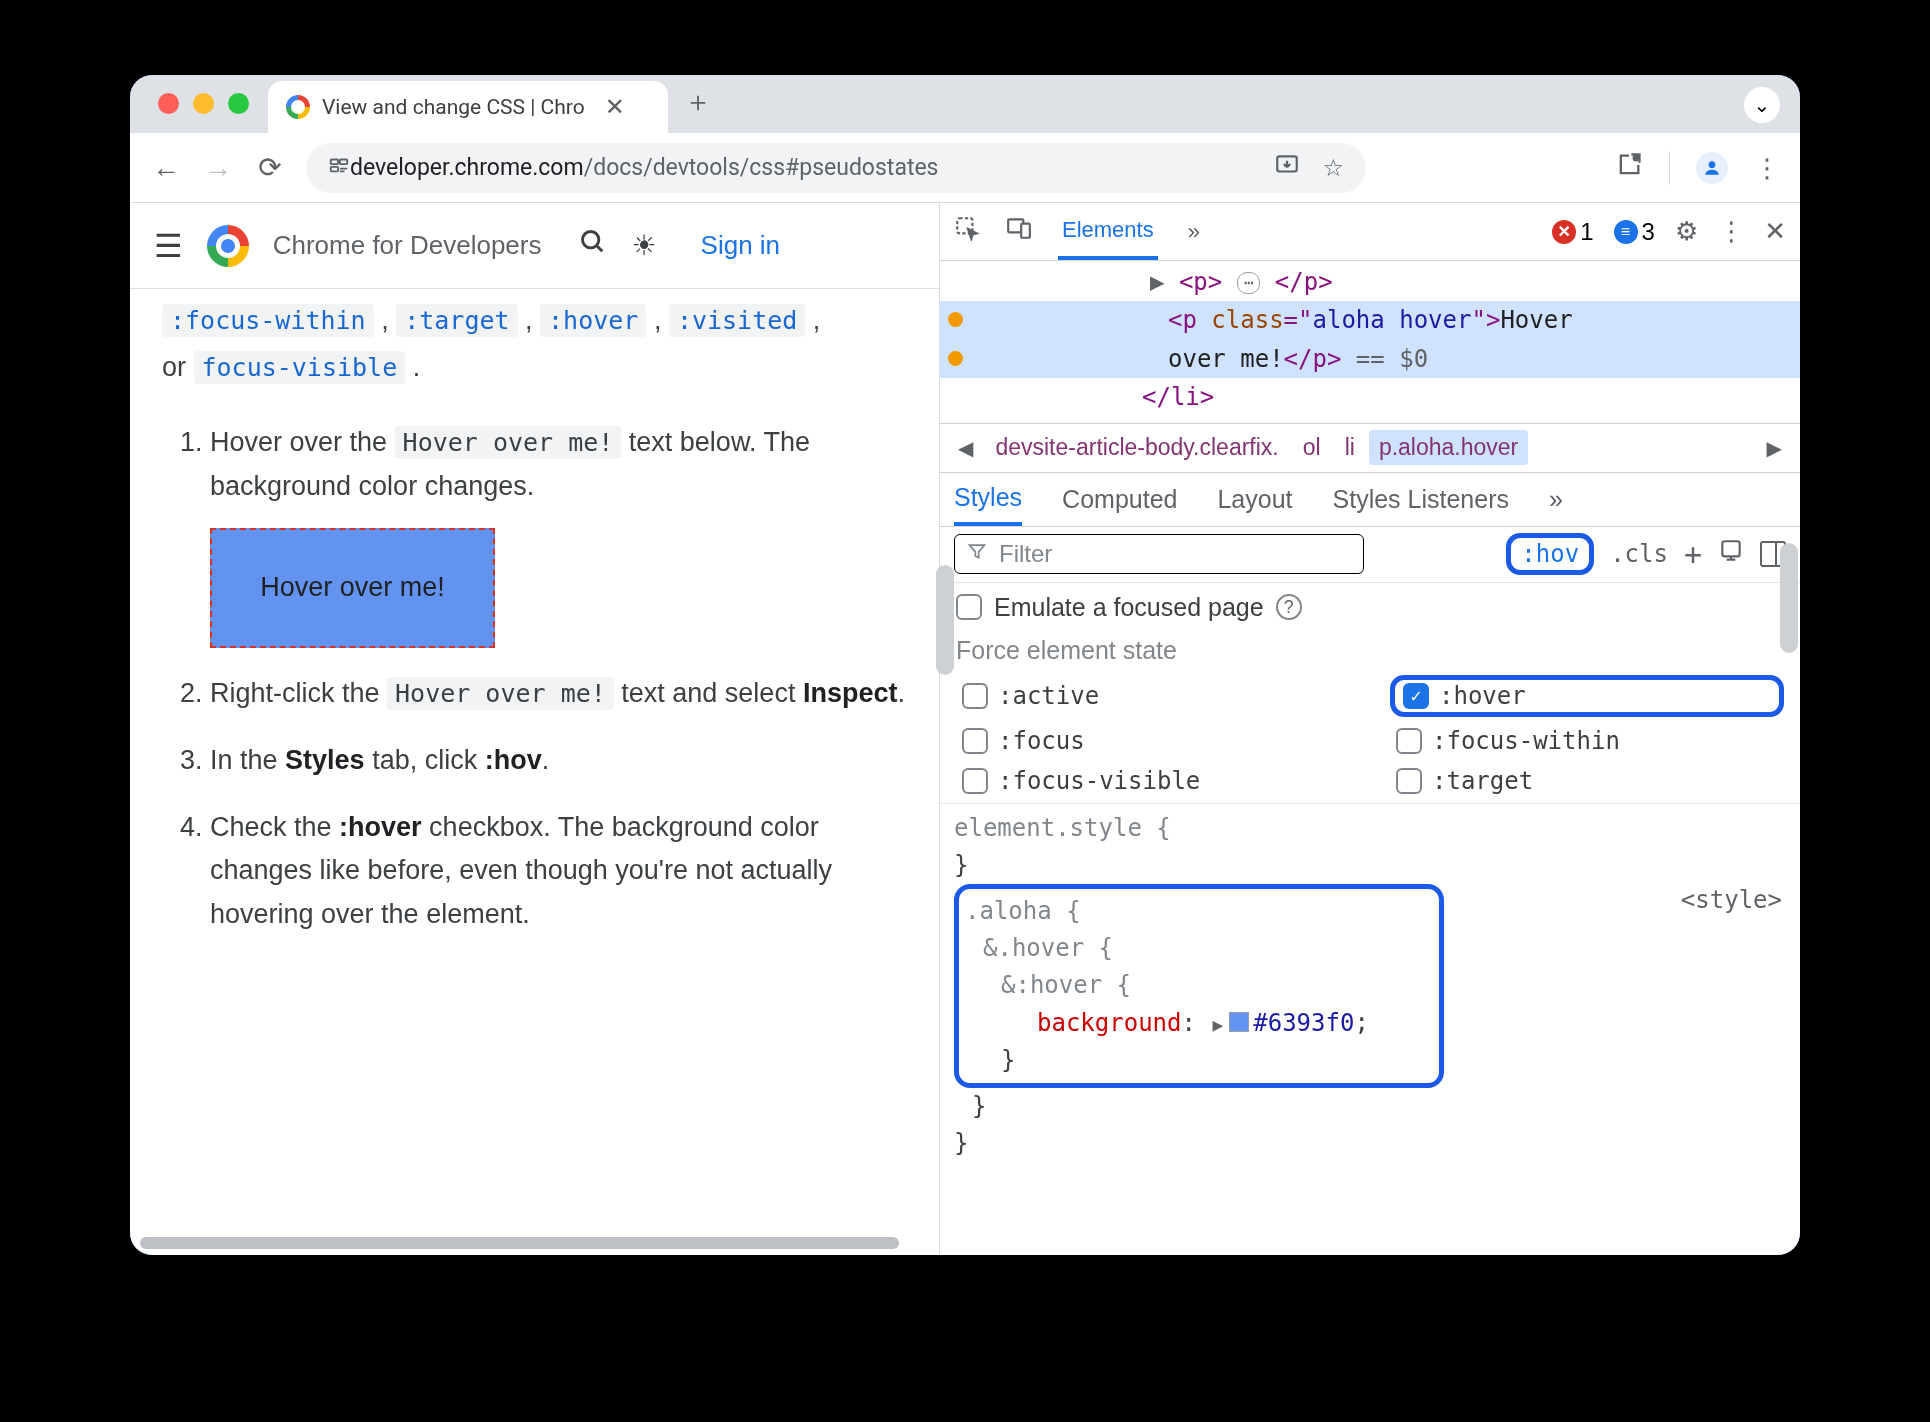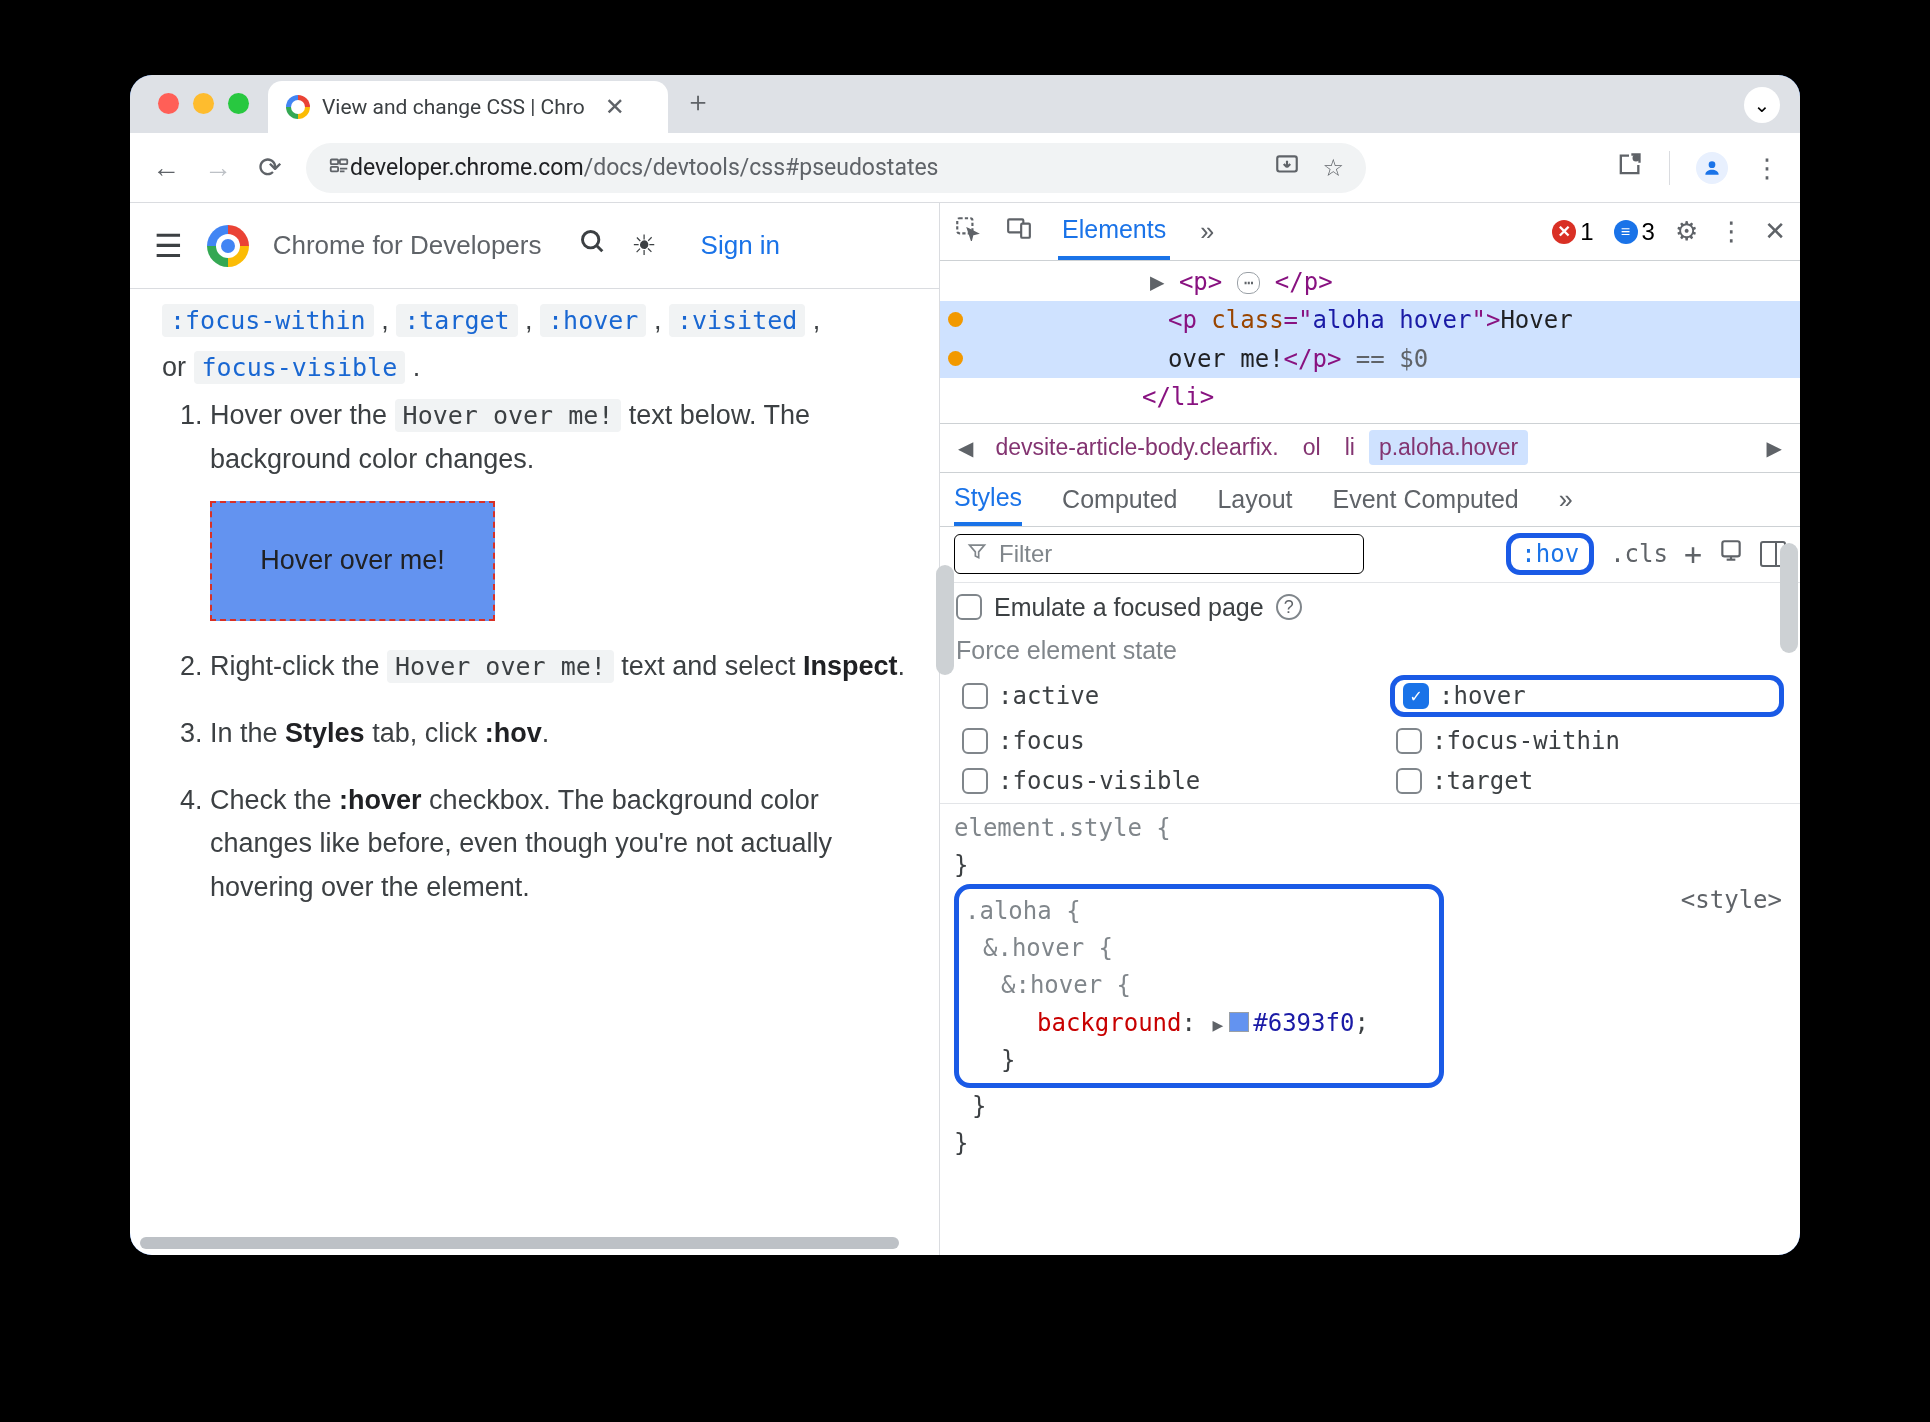--- a/index.html
+++ b/index.html
@@ -44,33 +44,33 @@
   .logo-img::after{content:"";position:absolute;inset:9px;background:#fff;border-radius:50%;}
   .logo-img::before{content:"";position:absolute;inset:14px;background:#4285f4;border-radius:50%;z-index:2;}
   .logo-text{font-family:-apple-system,sans-serif;font-size:26px;color:#5f6368;}
   .phdr-icon{font-size:28px;color:#3c4043;}
   .signin{font-family:-apple-system,sans-serif;font-size:26px;color:#1a73e8;font-weight:500;margin-left:20px;}
   
   
   .page-body{padding:10px 32px; font-family:-apple-system,sans-serif; font-size:27px; color:#3c4043; line-height:1.6;}
   .page-body code{ font-family:Menlo,Consolas,monospace; background:#f1f3f4; padding:2px 8px; border-radius:4px; font-size:25px;}
   .page-body code.blue{color:#1967d2;}
-  .page-body ol{padding-left:48px; margin-top:5px;}
+  .page-body ol{padding-left:48px; margin-top:32px;}
   .page-body ol li{margin-bottom:24px;}
   .hover-box{width:285px;height:120px;background:#6393f0;border:2px dashed #d93025;display:flex;align-items:center;justify-content:center;font-size:27px;color:#202124;margin:20px 0 24px 0;}
   .page-body strong{font-weight:600;color:#202124;}
   .partial-row{color:#1967d2;font-family:Menlo,monospace;font-size:25px; margin-bottom:4px; white-space:nowrap; overflow:hidden;}
   .partial-row .plain{color:#3c4043;font-family:-apple-system,sans-serif;font-size:27px;}
   .partial-row code{color:#1967d2;}
   .hscroll{position:absolute;left:10px;right:40px;bottom:6px;height:12px;background:#bdc1c6;border-radius:6px;}
   
   
   .dt-top{height:58px;border-bottom:1px solid #cdd1d4;display:flex;align-items:center;padding:0 14px;gap:26px;font-family:-apple-system,sans-serif;}
   .dt-iconbtn{font-size:26px;color:#5f6368;}
-  .dt-tab{font-size:25px;color:#5f6368;padding:0 4px;height:100%;display:flex;align-items:center;}
+  .dt-tab{font-size:22px;color:#5f6368;padding:0 4px;height:100%;display:flex;align-items:center;}
   .dt-tab.active{color:#1a73e8;border-bottom:4px solid #1a73e8;}
   .dt-top-right{margin-left:auto;display:flex;gap:20px;align-items:center;}
   .err-badge{display:flex;align-items:center;gap:4px;font-size:24px;}
   .err-badge .circ{width:24px;height:24px;border-radius:50%;display:flex;align-items:center;justify-content:center;color:#fff;font-size:16px;font-weight:bold;}
   .circ.red{background:#d93025;} .circ.blue{background:#1a73e8;}
   
   
   .dom-tree{font-size:24px;line-height:1.6;padding:2px 0 6px 0;}
   .dom-line{white-space:pre; padding:0 8px 0 120px;}
   .dom-line.sel{background:#cfe2ff;position:relative;padding-right:8px;}
@@ -273,21 +273,21 @@
         <span class="crumb">ol</span>
         <span class="crumb">li</span>
         <span class="crumb sel">p.aloha.hover</span>
         <span class="chev right">▶</span>
       </div>
 
       <div class="styles-tabs">
         <span class="stab active">Styles</span>
         <span class="stab">Computed</span>
         <span class="stab">Layout</span>
-        <span class="stab">Event Computed</span>
+        <span class="stab">Styles Listeners</span>
         <span class="stab">»</span>
       </div>
 
       <div class="filter-row">
         <div class="filter-box">
           <span class="filter-icon"><svg width="20" height="20" viewBox="0 0 24 24" fill="none" stroke="#80868b" stroke-width="2">
                 <path d="M3 5h18L14 13v7l-4-2v-5Z"></path>
               </svg></span>
           <span>Filter</span>
         </div>

